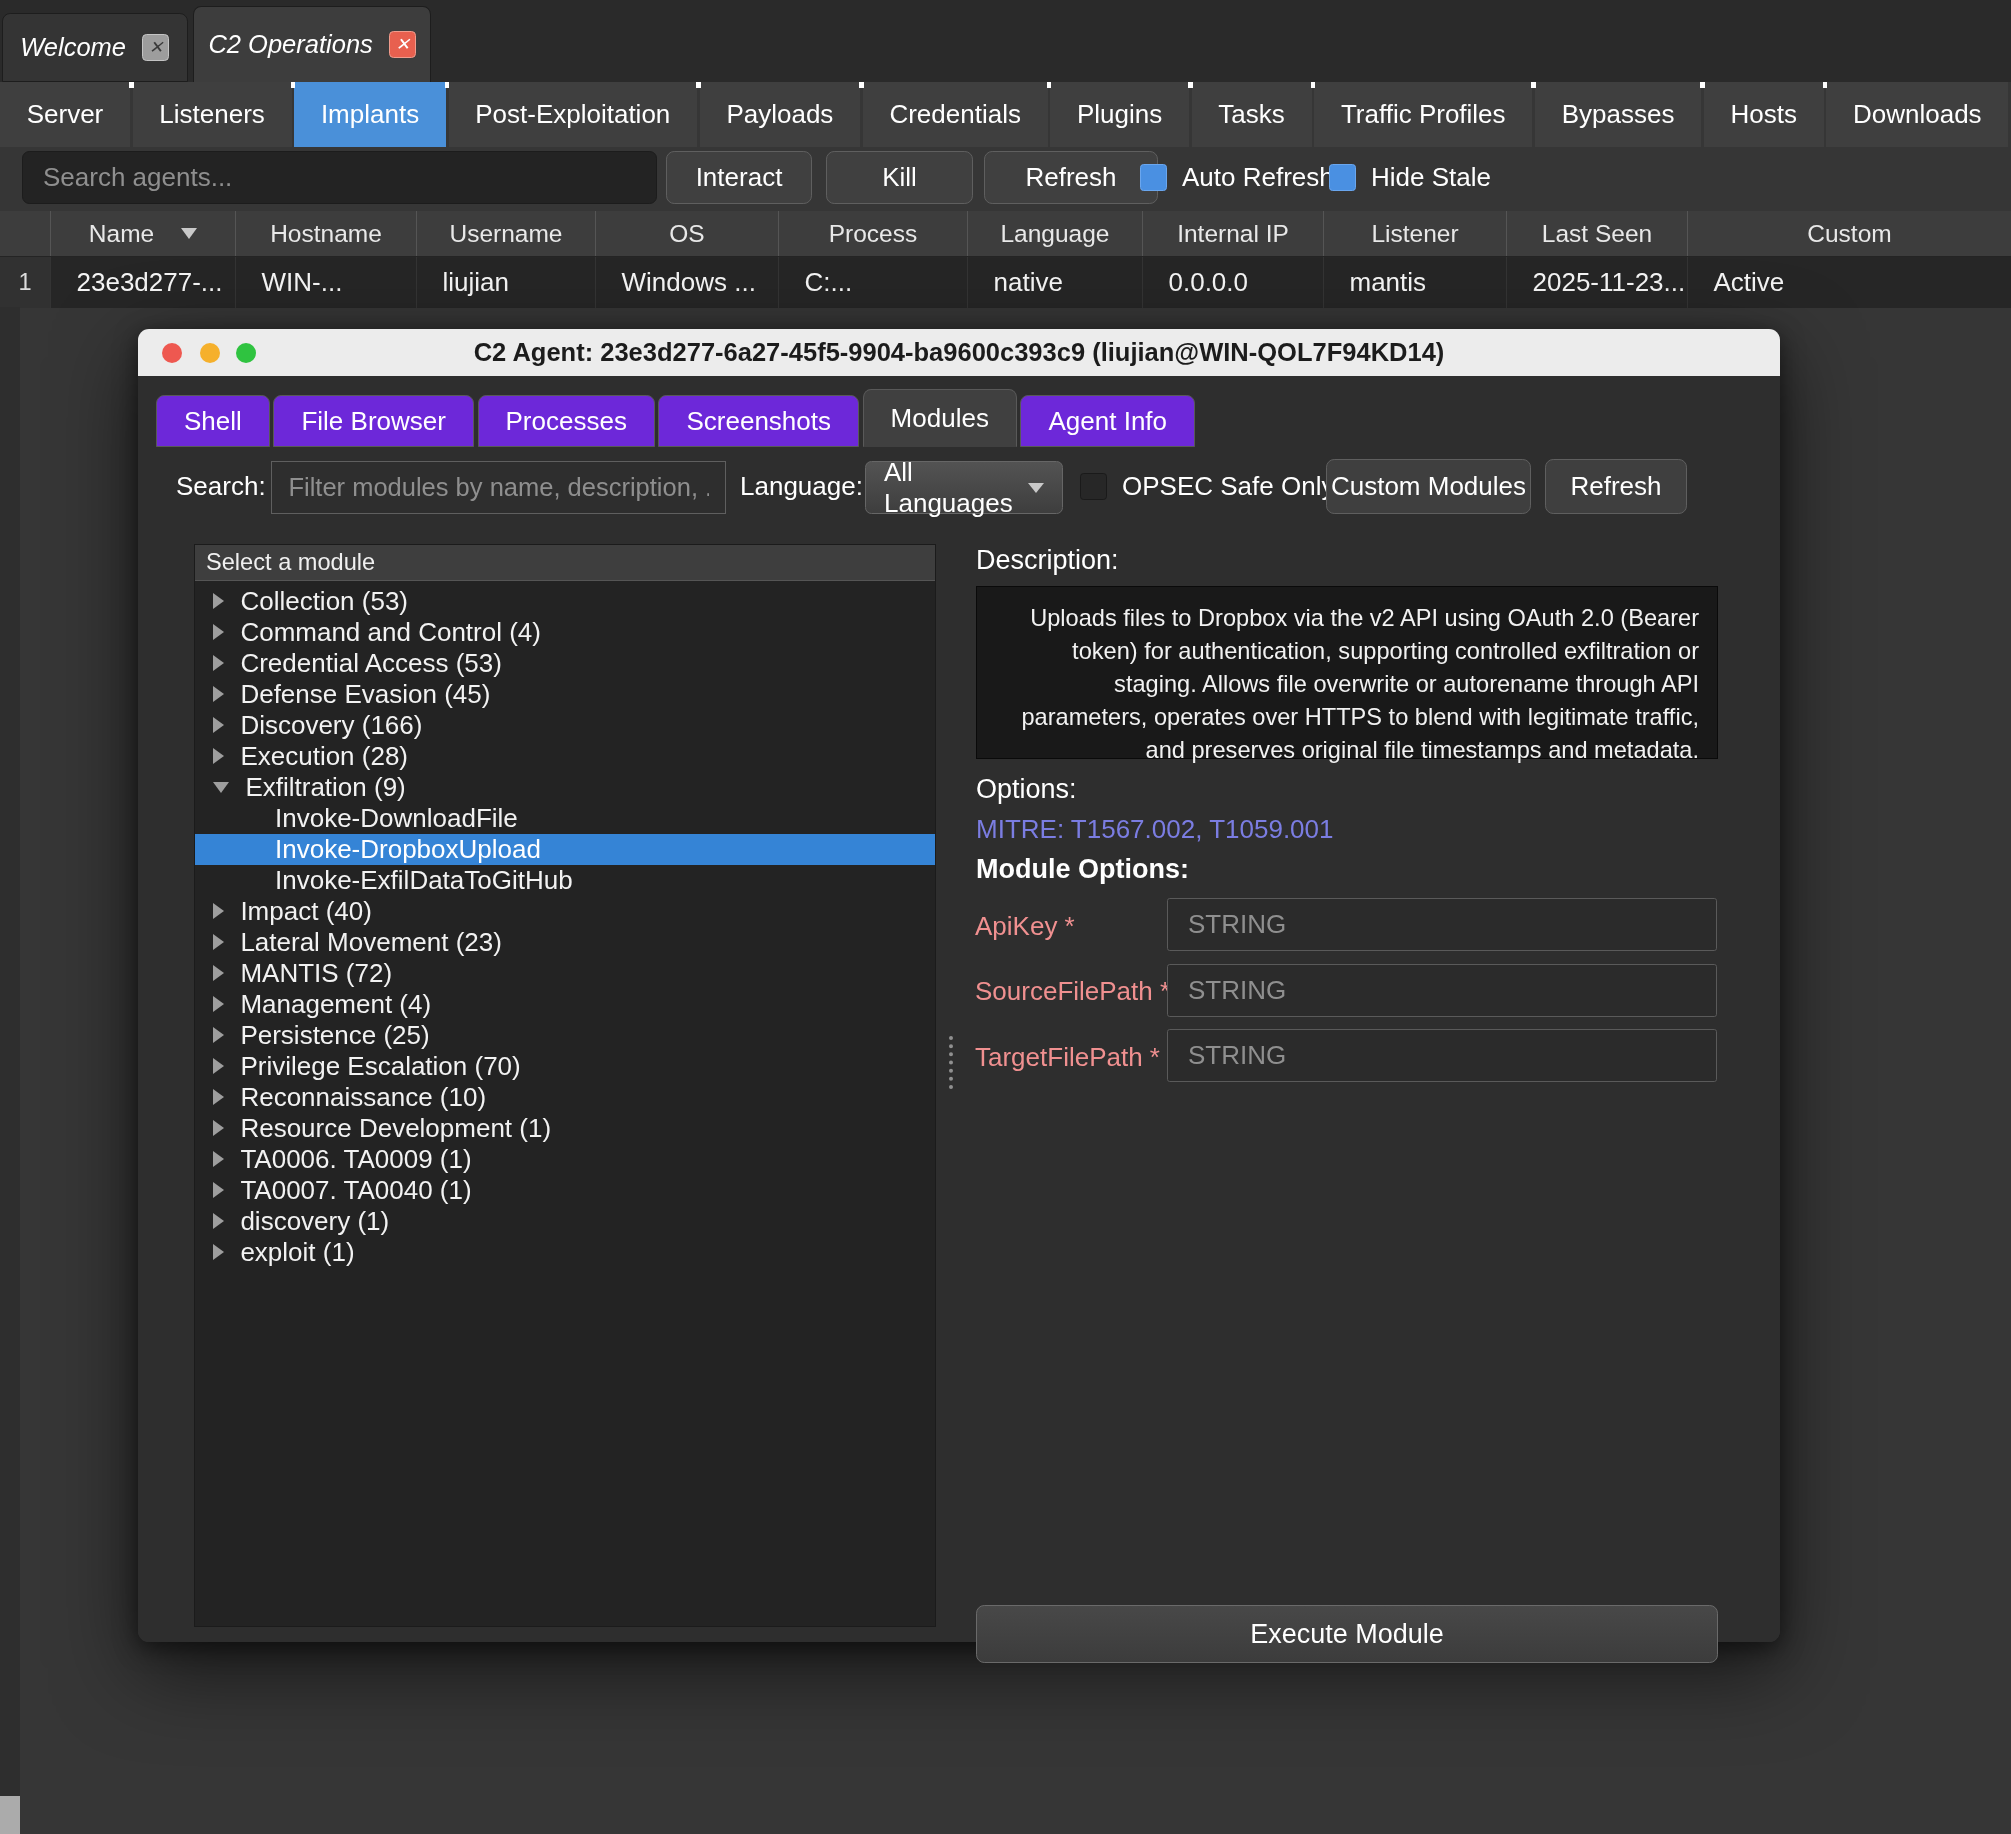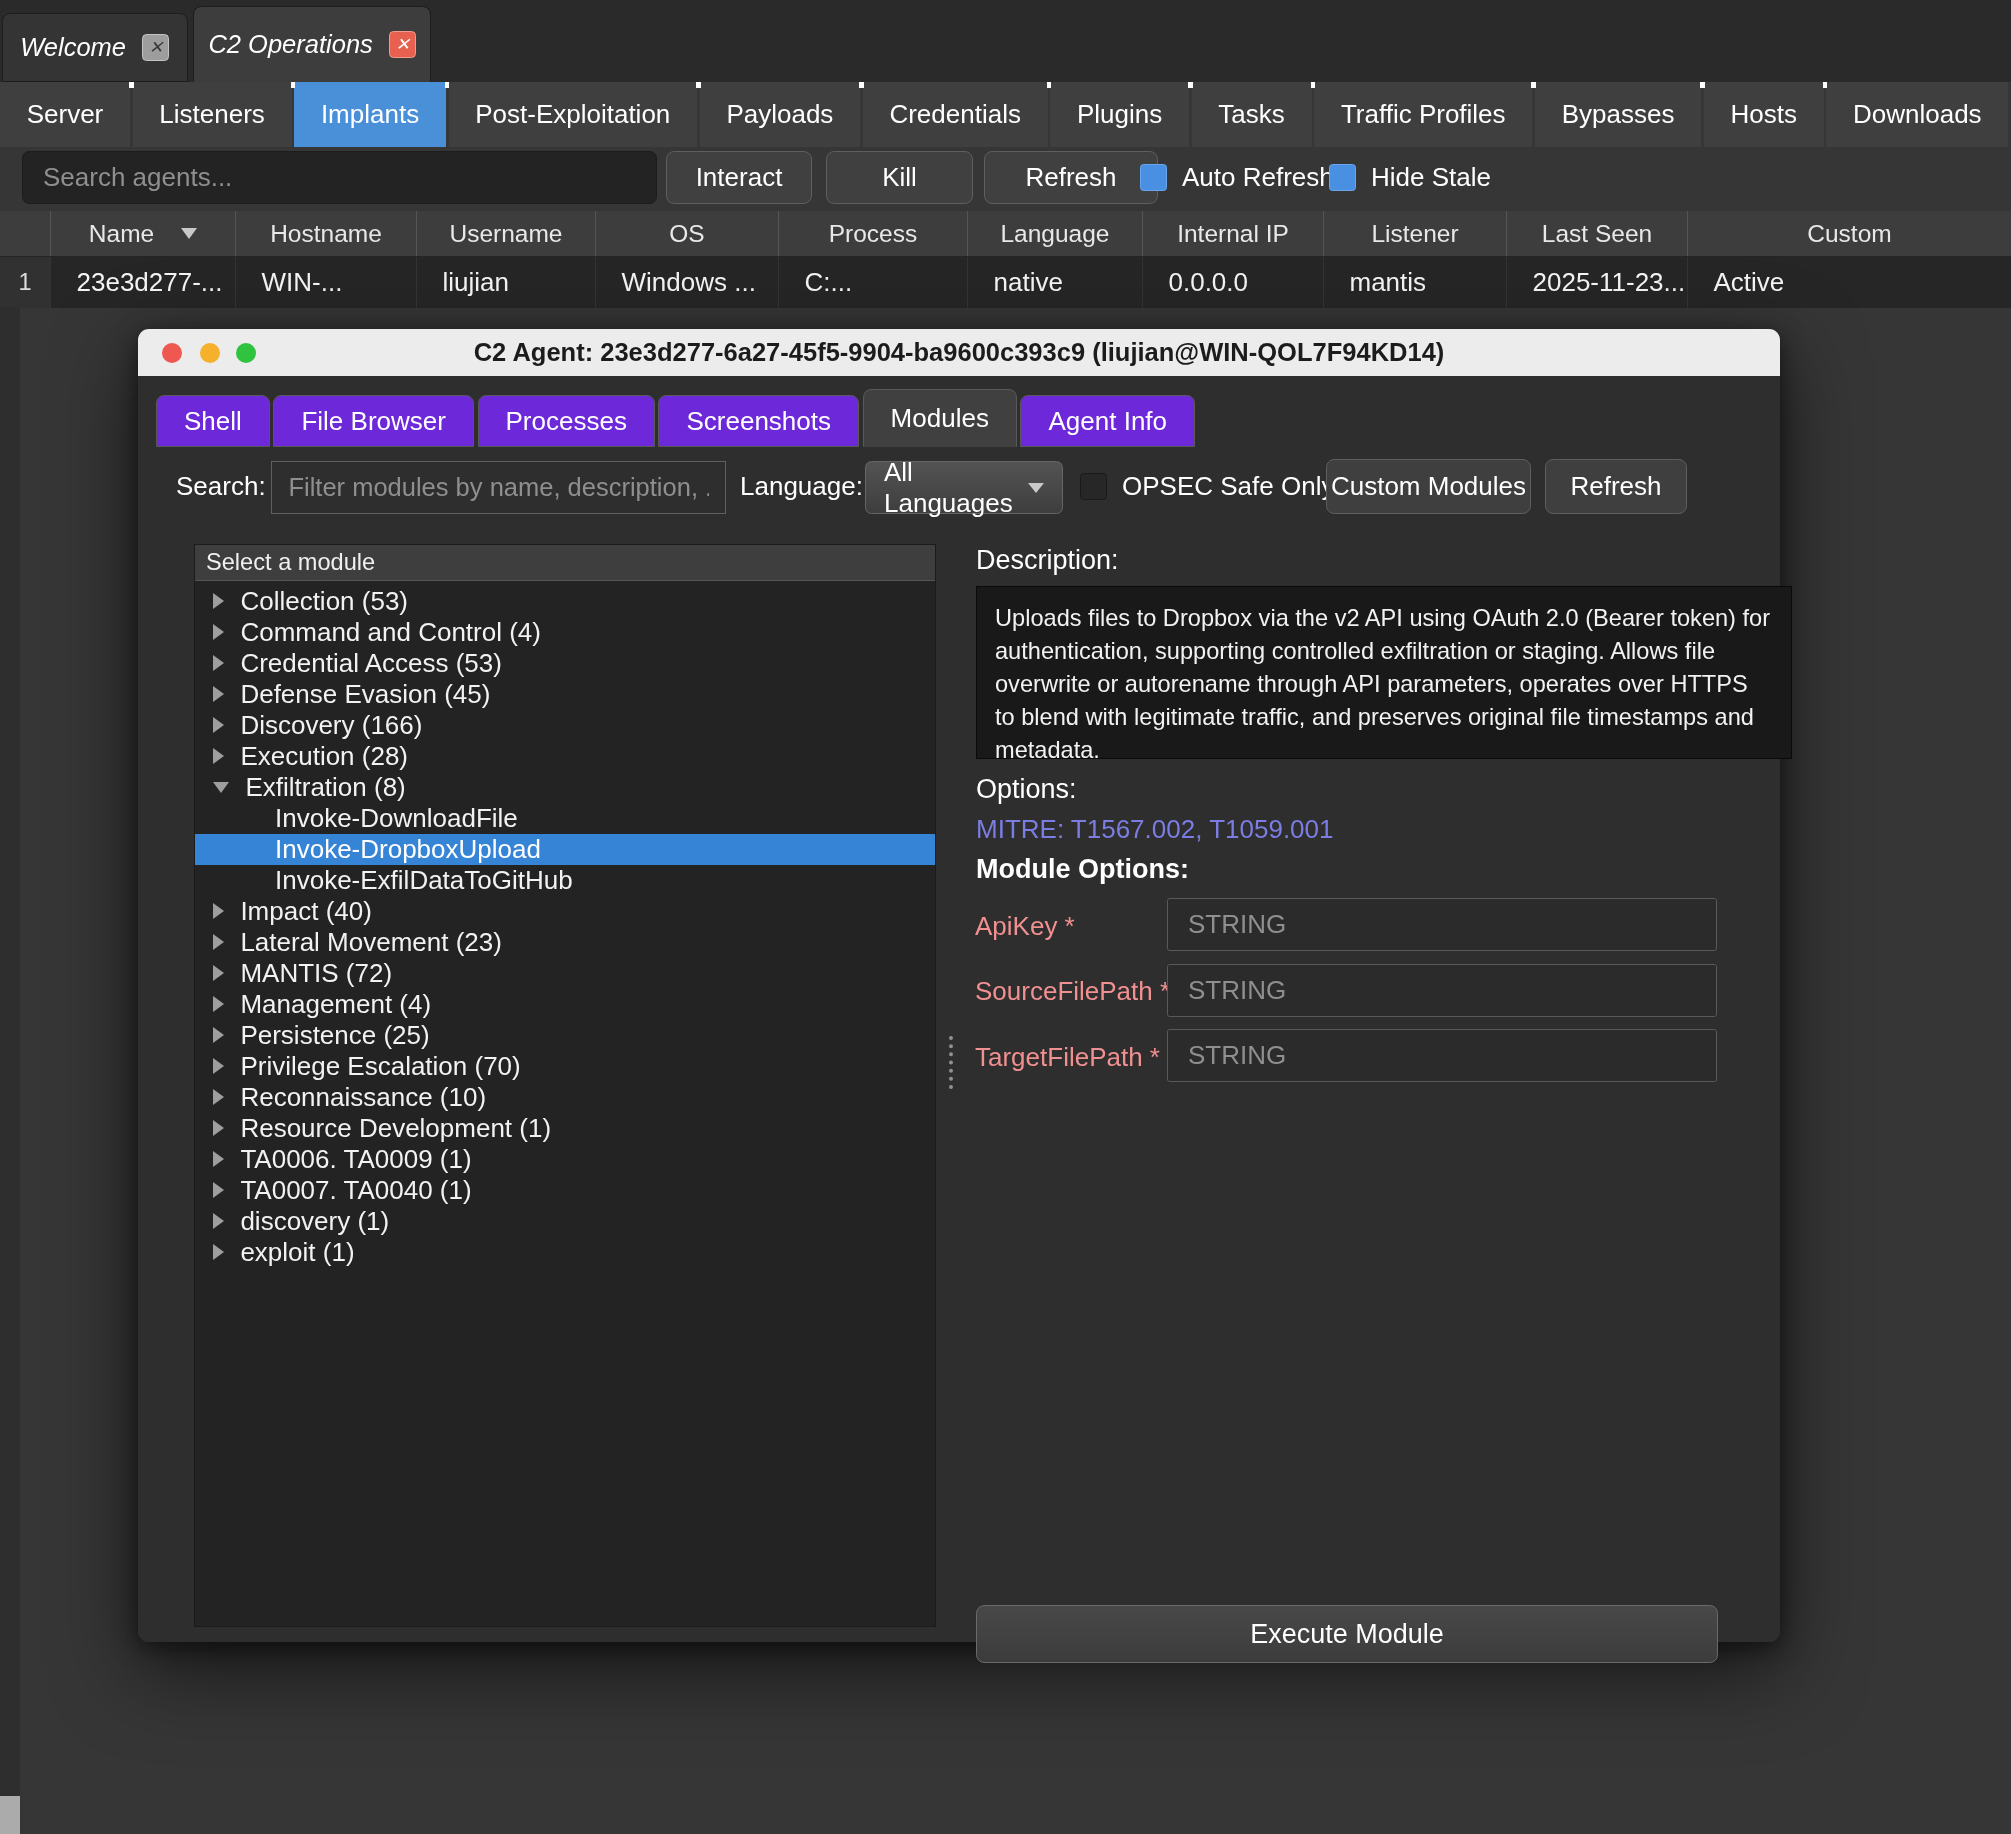--- a/index.html
+++ b/index.html
@@ -114,23 +114,23 @@
   .tree-item .tlabel{margin-left:16.4px;}
   .tri{width:0;height:0;flex:0 0 auto;}
   .tri.right{border-left:11.8px solid #9e9e9e;border-top:8.2px solid transparent;border-bottom:8.2px solid transparent;}
   .tri.down{border-top:11.8px solid #9e9e9e;border-left:8.2px solid transparent;border-right:8.2px solid transparent;}
   .tree-item.child{padding-left:80px;}
   .tree-item.selected{background:#3584d6;color:#ffffff;}
 
   
   .rp-heading{position:absolute;left:838px;font-size:27px;color:#fff;}
   .h-desc{top:216px;}
-  .desc-box{position:absolute;left:838px;top:257px;width:816px;height:173px;background:#191919;
+  .desc-box{position:absolute;left:838px;top:257px;width:742px;height:173px;background:#191919;
         border:0.9px solid #0a0a0a;box-sizing:border-box;padding:14.5px 18px;font-size:23.6px;
-        line-height:33px;color:#f2f2f2;}
+        line-height:33px;color:#f2f2f2;text-align:right;}
   .h-options{top:445px;}
   .mitre{position:absolute;left:838px;top:485px;font-size:26px;color:#7b7de2;}
   .h-modopts{top:525px;font-weight:bold;}
   .f-label{position:absolute;left:837px;font-size:26px;color:#f09090;}
   .f-label.r0{top:582px;} .f-label.r1{top:647px;} .f-label.r2{top:713px;}
   .f-input{position:absolute;left:1029px;width:550px;height:53px;background:#2b2b2b;
         border:0.9px solid #5a5a5a;border-radius:2.7px;color:#eee;font-size:26px;padding:0 20px;
         box-sizing:border-box;outline:none;font-family:"Liberation Sans",sans-serif;}
   .f-input.r0{top:569px;} .f-input.r1{top:635px;} .f-input.r2{top:700px;}
   .splitter{position:absolute;left:811px;top:707px;height:53px;width:0;
@@ -267,21 +267,21 @@
         <div class="tree-item cat">
             <span class="tri right"></span>
             <span class="tlabel">Discovery (166)</span>
           </div>
         <div class="tree-item cat">
             <span class="tri right"></span>
             <span class="tlabel">Execution (28)</span>
           </div>
         <div class="tree-item cat">
             <span class="tri down"></span>
-            <span class="tlabel">Exfiltration (8)</span>
+            <span class="tlabel">Exfiltration (9)</span>
           </div>
         <div class="tree-item child">
             <span>Invoke-DownloadFile</span>
           </div>
         <div class="tree-item child selected">
             <span>Invoke-DropboxUpload</span>
           </div>
         <div class="tree-item child">
             <span>Invoke-ExfilDataToGitHub</span>
           </div>

